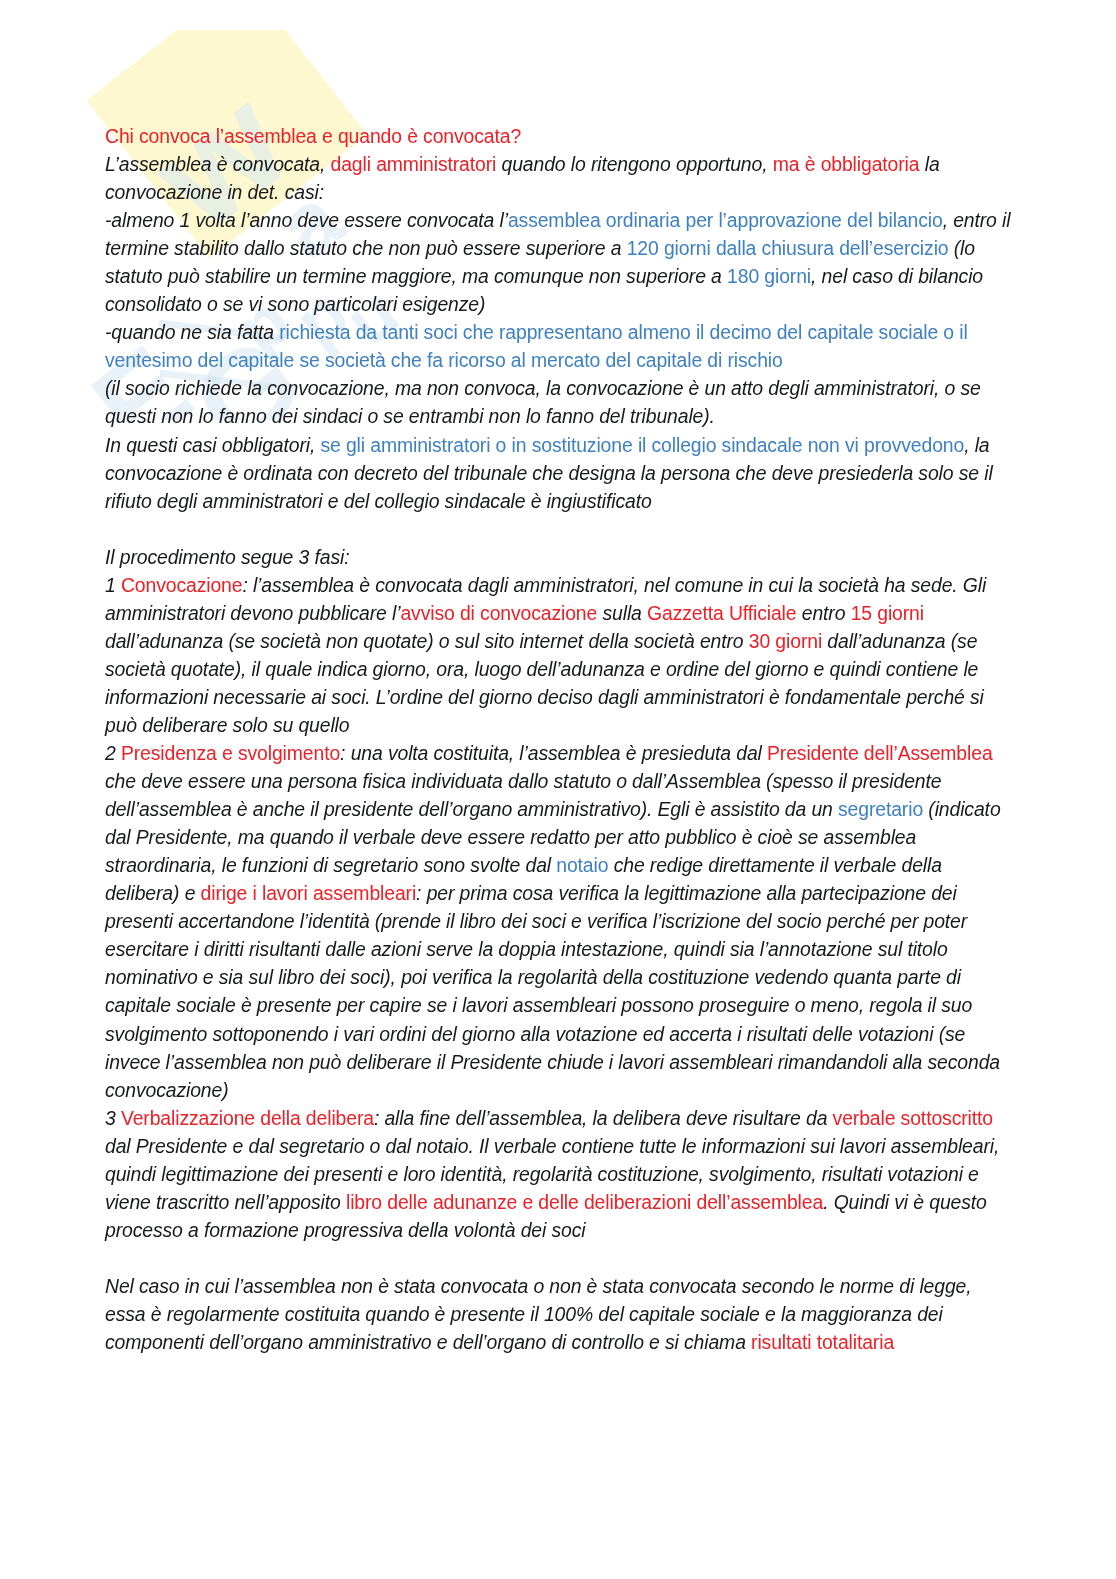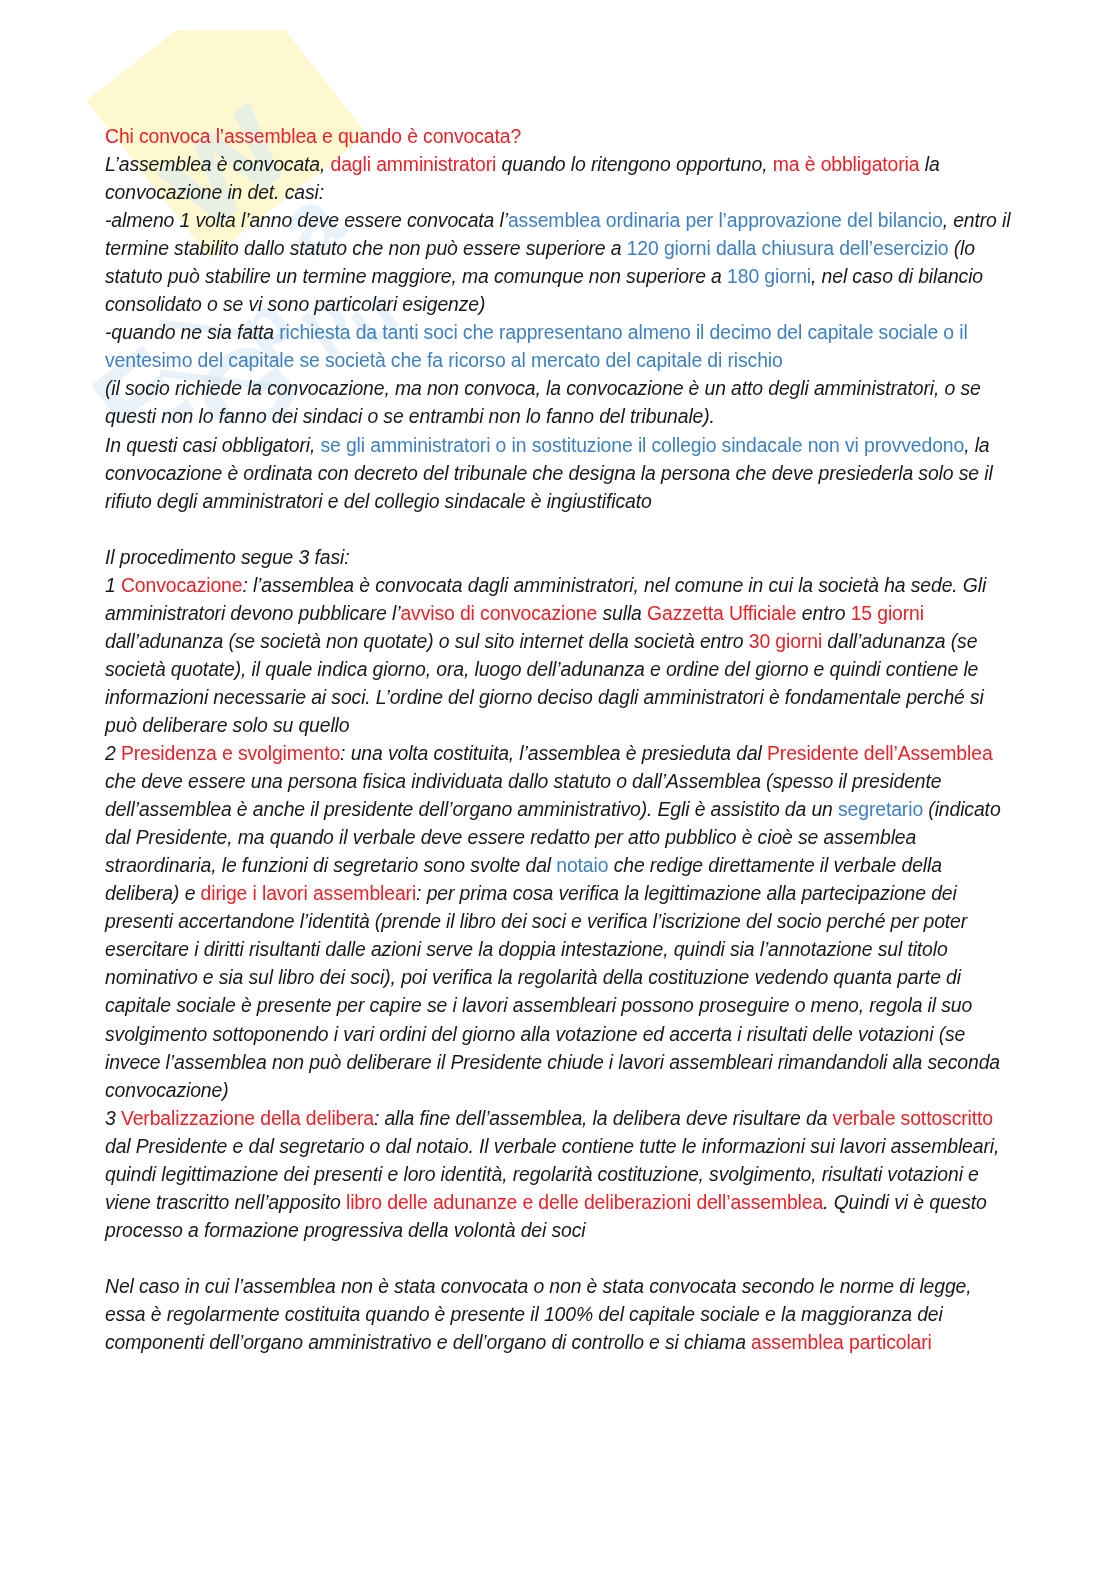--- a/index.html
+++ b/index.html
@@ -82,16 +82,16 @@
 
     <div class="para"><span class="red">Chi convoca l’assemblea e quando è convocata?</span></div>
     <div class="para"><span class="black">L’assemblea è convocata, </span><span class="red">dagli amministratori</span><span class="black"> quando lo ritengono opportuno, </span><span class="red">ma è obbligatoria</span><span class="black"> la convocazione in det. casi:</span><br><span class="black">-almeno 1 volta l’anno deve essere convocata l’</span><span class="blue">assemblea ordinaria per l’approvazione del bilancio</span><span class="black">, entro il termine stabilito dallo statuto che non può essere superiore a </span><span class="blue">120 giorni dalla chiusura dell’esercizio</span><span class="black"> (lo statuto può stabilire un termine maggiore, ma comunque non superiore a </span><span class="blue">180 giorni</span><span class="black">, nel caso di bilancio consolidato o se vi sono particolari esigenze)</span><br><span class="black">-quando ne sia fatta </span><span class="blue">richiesta da tanti soci che rappresentano almeno il decimo del capitale sociale o il ventesimo del capitale se società che fa ricorso al mercato del capitale di rischio</span><br><span class="black">(il socio richiede la convocazione, ma non convoca, la convocazione è un atto degli amministratori, o se questi non lo fanno dei sindaci o se entrambi non lo fanno del tribunale).</span><br><span class="black">In questi casi obbligatori, </span><span class="blue">se gli amministratori o in sostituzione il collegio sindacale non vi provvedono</span><span class="black">, la convocazione è ordinata con decreto del tribunale che designa la persona che deve presiederla solo se il rifiuto degli amministratori e del collegio sindacale è ingiustificato</span></div>
 
     <div class="spacer"></div>
 
     <div class="para"><span class="black">Il procedimento segue 3 fasi:</span><br><span class="black">1 </span><span class="red">Convocazione</span><span class="black">: l’assemblea è convocata dagli amministratori, nel comune in cui la società ha sede. Gli amministratori devono pubblicare l’</span><span class="red">avviso di convocazione</span><span class="black"> sulla </span><span class="red">Gazzetta Ufficiale</span><span class="black"> entro </span><span class="red">15 giorni</span><span class="black"> dall’adunanza (se società non quotate) o sul sito internet della società entro </span><span class="red">30 giorni</span><span class="black"> dall’adunanza (se società quotate), il quale indica giorno, ora, luogo dell’adunanza e ordine del giorno e quindi contiene le informazioni necessarie ai soci. L’ordine del giorno deciso dagli amministratori è fondamentale perché si può deliberare solo su quello</span><br><span class="black">2 </span><span class="red">Presidenza e svolgimento</span><span class="black">: una volta costituita, l’assemblea è presieduta dal </span><span class="red">Presidente dell’Assemblea</span><span class="black"> che deve essere una persona fisica individuata dallo statuto o dall’Assemblea (spesso il presidente dell’assemblea è anche il presidente dell’organo amministrativo). Egli è assistito da un </span><span class="blue">segretario</span><span class="black"> (indicato dal Presidente, ma quando il verbale deve essere redatto per atto pubblico è cioè se assemblea straordinaria, le funzioni di segretario sono svolte dal </span><span class="blue">notaio</span><span class="black"> che redige direttamente il verbale della delibera) e </span><span class="red">dirige i lavori assembleari</span><span class="black">: per prima cosa verifica la legittimazione alla partecipazione dei presenti accertandone l’identità (prende il libro dei soci e verifica l’iscrizione del socio perché per poter esercitare i diritti risultanti dalle azioni serve la doppia intestazione, quindi sia l’annotazione sul titolo nominativo e sia sul libro dei soci), poi verifica la regolarità della costituzione vedendo quanta parte di capitale sociale è presente per capire se i lavori assembleari possono proseguire o meno, regola il suo svolgimento sottoponendo i vari ordini del giorno alla votazione ed accerta i risultati delle votazioni (se invece l’assemblea non può deliberare il Presidente chiude i lavori assembleari rimandandoli alla seconda convocazione)</span><br><span class="black">3 </span><span class="red">Verbalizzazione della delibera</span><span class="black">: alla fine dell’assemblea, la delibera deve risultare da </span><span class="red">verbale sottoscritto</span><span class="black"> dal Presidente e dal segretario o dal notaio. Il verbale contiene tutte le informazioni sui lavori assembleari, quindi legittimazione dei presenti e loro identità, regolarità costituzione, svolgimento, risultati votazioni e viene trascritto nell’apposito </span><span class="red">libro delle adunanze e delle deliberazioni dell’assemblea</span><span class="black">. Quindi vi è questo processo a formazione progressiva della volontà dei soci</span></div>
 
     <div class="spacer"></div>
 
-    <div class="para"><span class="black">Nel caso in cui l’assemblea non è stata convocata o non è stata convocata secondo le norme di legge, essa è regolarmente costituita quando è presente il 100% del capitale sociale e la maggioranza dei componenti dell’organo amministrativo e dell’organo di controllo e si chiama </span><span class="red">assemblea particolari</span></div>
+    <div class="para"><span class="black">Nel caso in cui l’assemblea non è stata convocata o non è stata convocata secondo le norme di legge, essa è regolarmente costituita quando è presente il 100% del capitale sociale e la maggioranza dei componenti dell’organo amministrativo e dell’organo di controllo e si chiama </span><span class="red">risultati totalitaria</span></div>
 
   </div>
 </div>
 
 </body></html>

